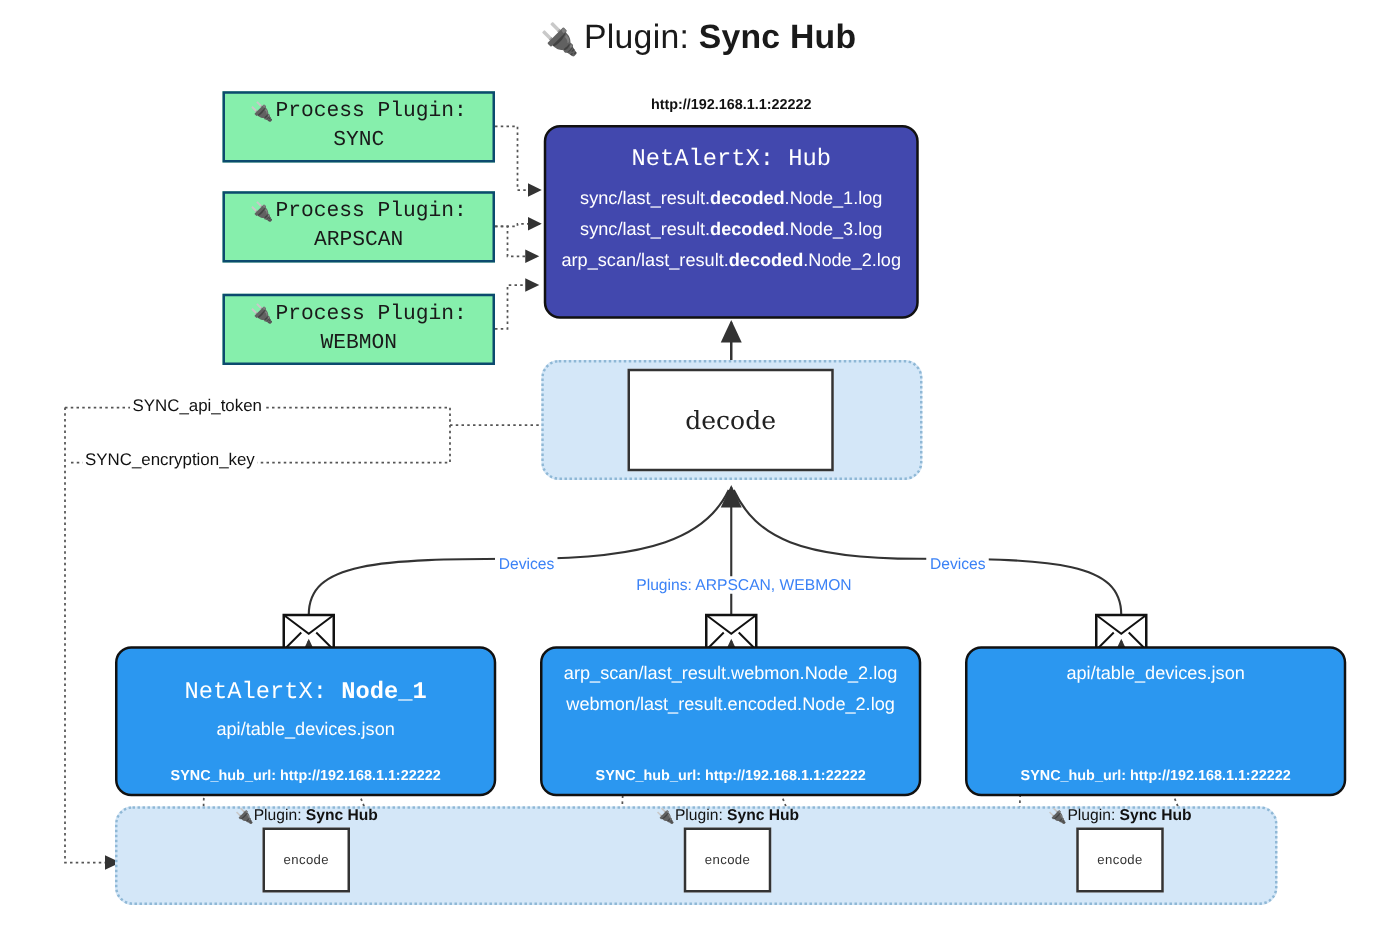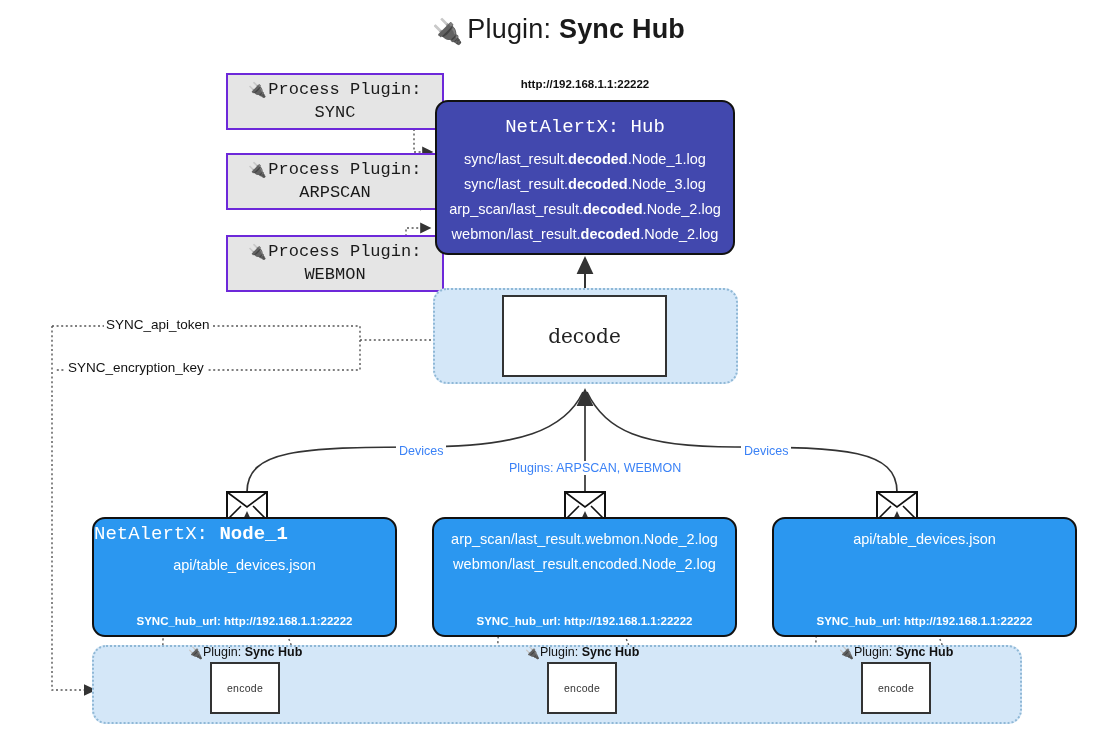--- a/index.html
+++ b/index.html
@@ -7,25 +7,25 @@
        font-family:"Liberation Sans",sans-serif;color:#1a1a1a;}
   .abs{position:absolute;}
 
   
   #title{left:0;top:14px;width:1117px;text-align:center;font-size:27px;
          letter-spacing:.2px;}
   #title .plug{font-size:25px;vertical-align:-2px;margin-right:4px;}
   #title .b{font-weight:bold;}
 
   
-  .proc{width:218px;height:57px;border:2px solid #6d28d9;background:#e5e5e5;
+  .proc{width:218px;height:57px;border:2px solid #0c4a6e;background:#86efac;
         font-family:"Liberation Mono","DejaVu Sans Mono",monospace;
         font-size:17px;line-height:1.35;text-align:center;
         display:flex;align-items:center;justify-content:center;padding:0 4px;
-        box-sizing:border-box;margin-left:48px;}
+        box-sizing:border-box;}
   .proc .ico{font-family:"Liberation Sans",sans-serif;font-size:15px;
              margin-right:1px;vertical-align:-1px;}
 
   
   #hub-url{font-size:11.5px;font-weight:bold;color:#111;text-align:center;}
   #hub{width:300px;height:155px;background:#4248ae;border:2.5px solid #111;
        border-radius:13px;box-sizing:border-box;color:#fff;overflow:hidden;}
   #hub .hdr{font-family:"Liberation Mono","DejaVu Sans Mono",monospace;
             font-size:19px;text-align:center;margin-top:14px;}
   #hub .hdr b{font-weight:normal;}
@@ -42,21 +42,21 @@
   .wbox{background:#fff;border:2px solid #333;box-sizing:border-box;
         display:flex;align-items:center;justify-content:center;}
   #decode{width:165px;height:82px;font-family:"DejaVu Serif",serif;font-size:20px;color:#222;}
   .encode{width:70px;height:52px;font-family:"Liberation Sans",sans-serif;
           font-size:10.5px;color:#333;letter-spacing:.3px;}
 
   
   .node{width:305px;height:120px;background:#2b97f0;border:2.5px solid #111;
         border-radius:13px;box-sizing:border-box;color:#fff;overflow:hidden;}
   .node .hdr{font-family:"Liberation Mono","DejaVu Sans Mono",monospace;
-             font-size:19px;margin-top:4px;}
+             font-size:19px;text-align:center;margin-top:23px;}
   .node .hdr b{font-weight:bold;}
   .node .line{font-size:14.5px;text-align:center;line-height:1.7;white-space:nowrap;}
   .node .lines{margin-top:8px;}
   .node .url{font-size:11.5px;font-weight:bold;text-align:center;
              position:absolute;left:0;width:100%;bottom:8px;white-space:nowrap;}
 
   
   .elabel{font-size:12.5px;color:#3b82f6;background:#fff;padding:0 3px;white-space:nowrap;}
   .tlabel{font-size:13.5px;color:#111;background:#fff;padding:0 2px;white-space:nowrap;}
   .plabel{font-size:12.5px;color:#111;white-space:nowrap;}
@@ -140,21 +140,20 @@
 <div class="abs" id="hub-url" style="left:435px;top:78px;width:300px;">http://192.168.1.1:22222</div>
 <div class="abs" id="hub" style="left:435px;top:100px;">
   <div class="hdr">
     <span>NetAlertX:</span>
     <b>Hub</b>
   </div>
   <div class="rows">
     <div class="row"><span>sync/last_result.</span><b>decoded</b><span>.Node_1.log</span></div>
     <div class="row"><span>sync/last_result.</span><b>decoded</b><span>.Node_3.log</span></div>
     <div class="row"><span>arp_scan/last_result.</span><b>decoded</b><span>.Node_2.log</span></div>
-    <div class="row"><span>webmon/last_result.</span><b>decoded</b><span>.Node_2.log</span></div>
   </div>
 </div>
 
 <div class="abs lcont" style="left:433px;top:288px;width:305px;height:96px;"></div>
 <div class="abs wbox" id="decode" style="left:502px;top:295px;">decode</div>
 
 <div class="abs tlabel" style="left:104px;top:317px;">SYNC_api_token</div>
 <div class="abs tlabel" style="left:66px;top:360px;">SYNC_encryption_key</div>
 
 <div class="abs elabel" style="left:396px;top:444px;">Devices</div>

